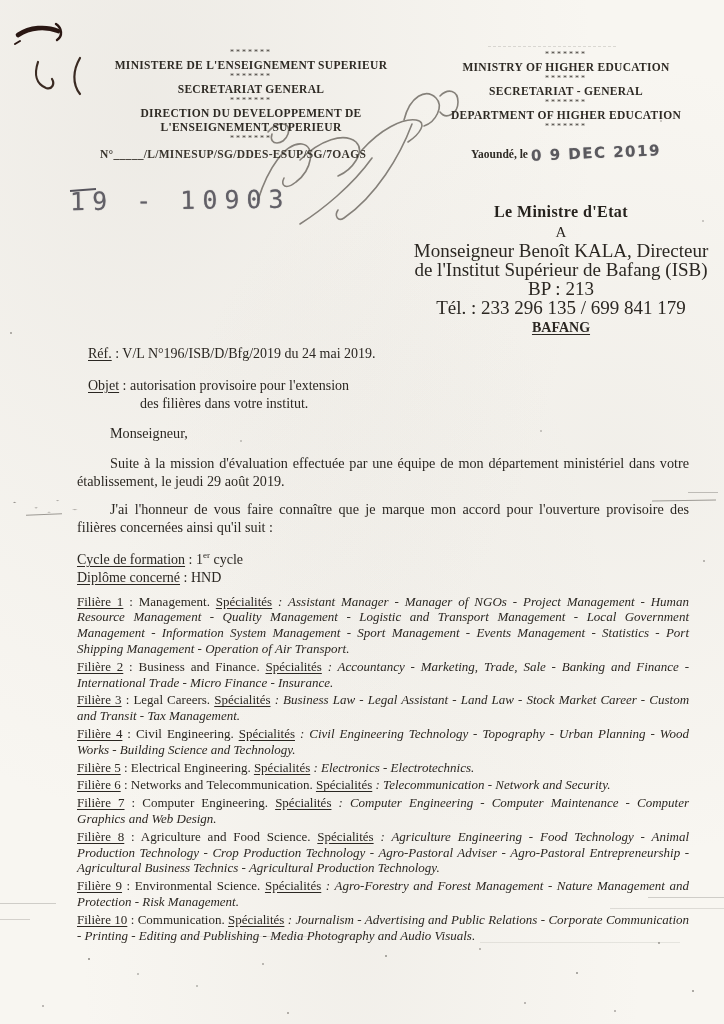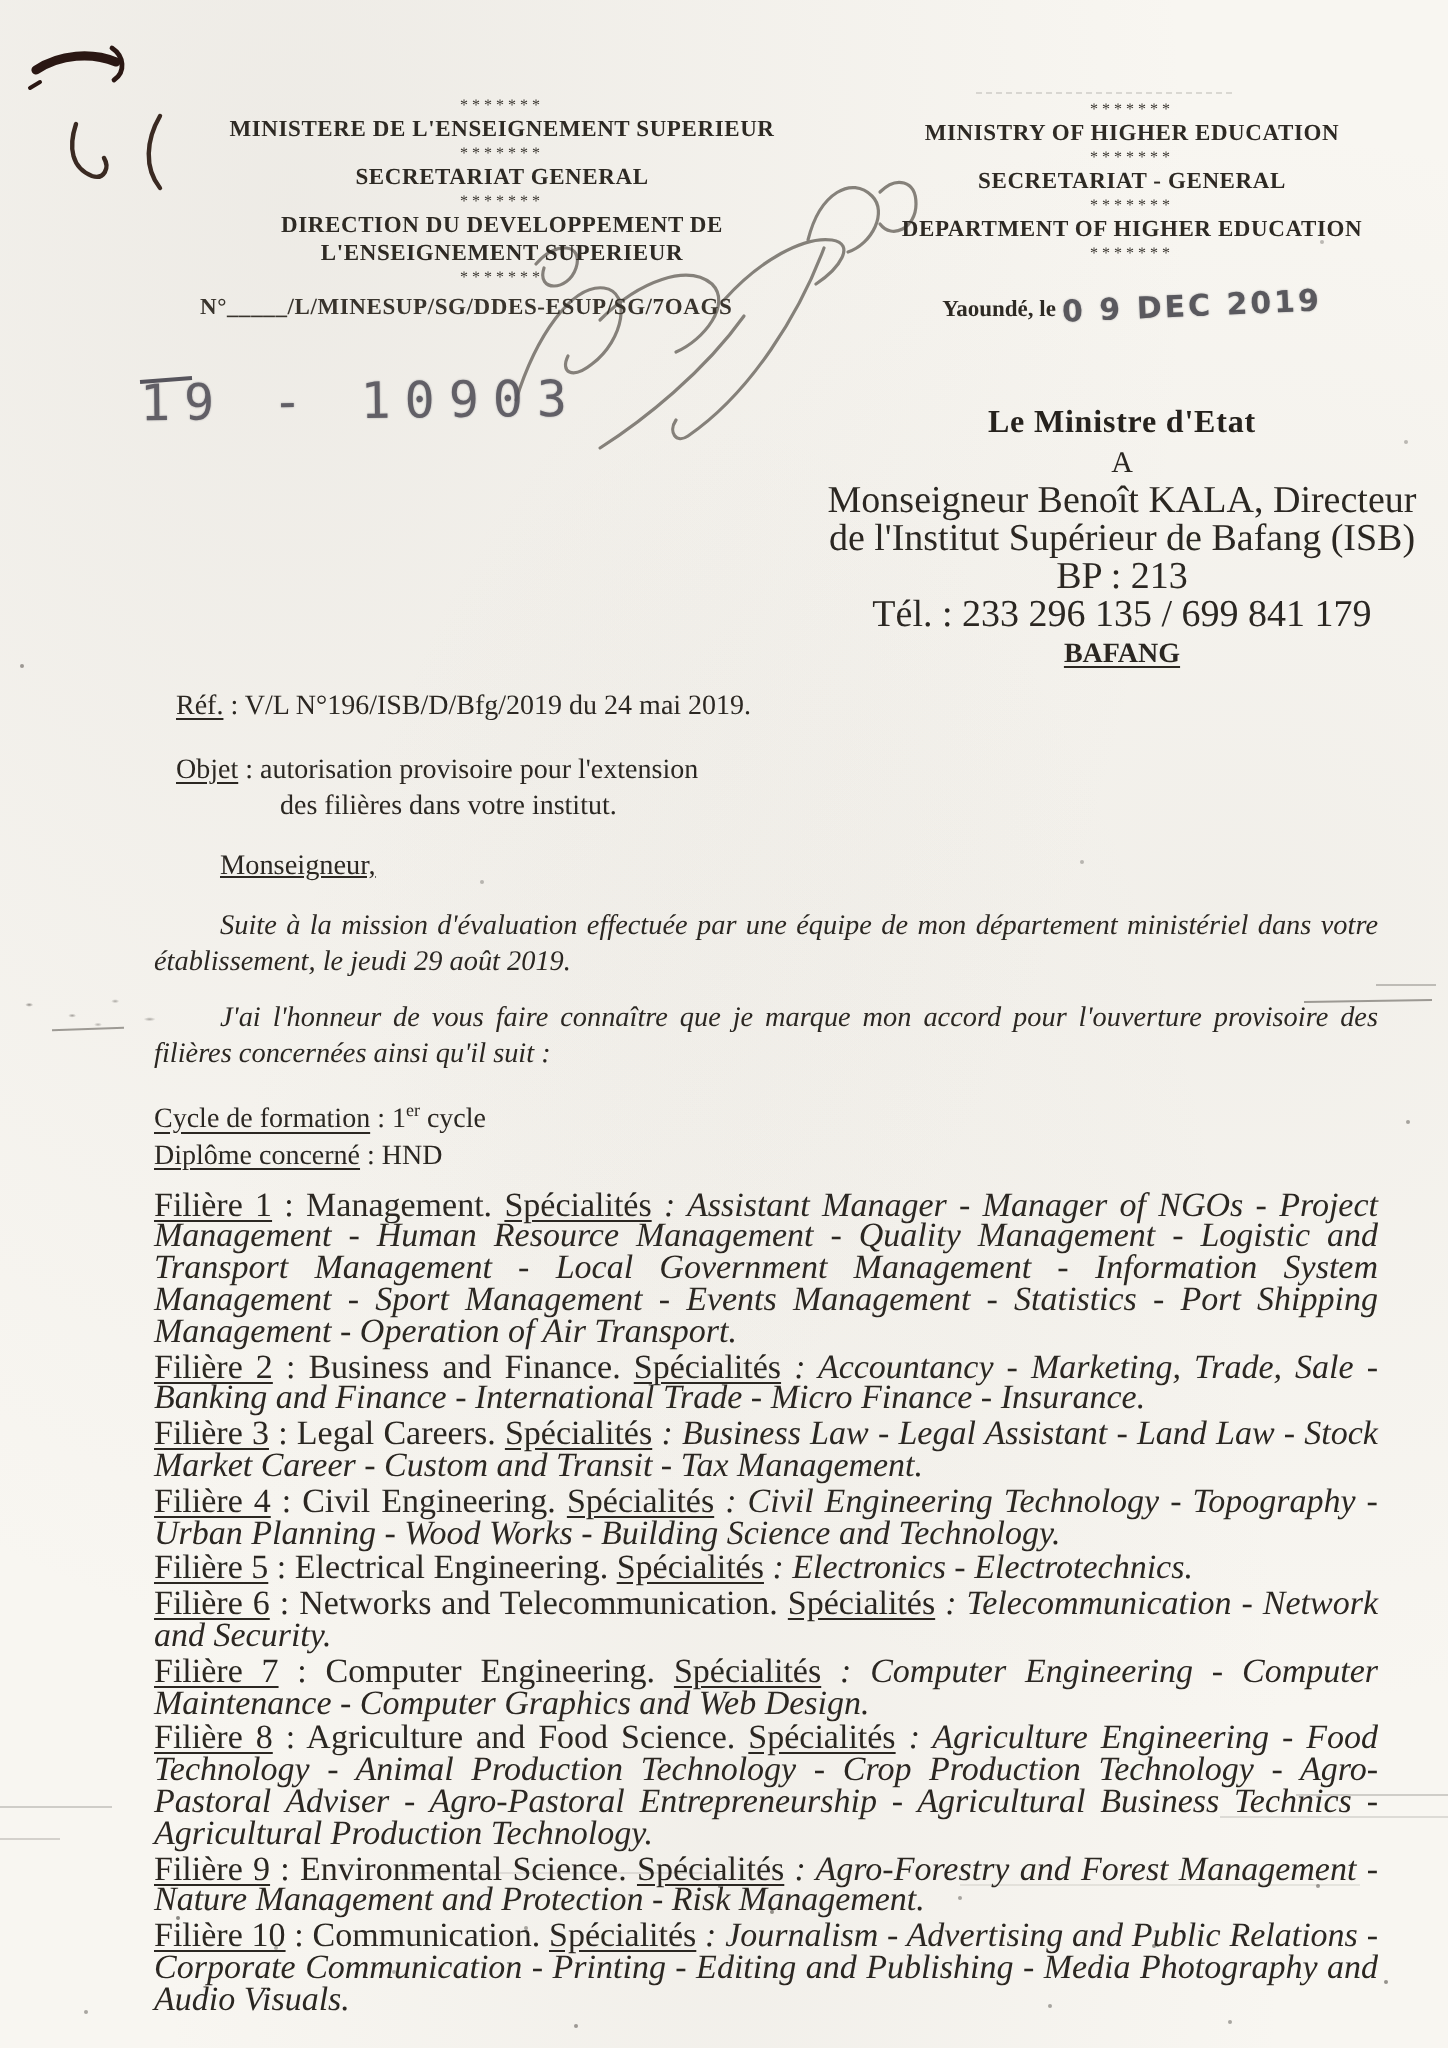--- a/index.html
+++ b/index.html
@@ -71,27 +71,27 @@
   .refs{position:absolute;left:88px;top:345px;width:430px;font-size:14px;}
   .refs p{margin:0 0 14px 0;line-height:18px;}
   .obj-line2{padding-left:52px;}
   .u{text-decoration:underline;text-underline-offset:2px;}
   
   .body-block{
     position:absolute;left:77px;top:424px;width:612px;
     font-size:14.2px;line-height:18.6px;text-align:justify;
   }
   .body-block p{margin:0;}
-  .salutation{padding-left:33px;margin-bottom:11px !important;text-decoration:underline;}
-  .para{text-indent:33px;margin-bottom:9px !important;font-style:italic;}
+  .salutation{padding-left:33px;margin-bottom:11px !important;}
+  .para{text-indent:33px;margin-bottom:9px !important;}
   .kv{font-size:14px;line-height:18px;}
   .kv sup{font-size:9px;}
   .filieres{margin-top:7px;}
   .filiere{
-    font-size:17px;line-height:15.8px;text-align:justify;
+    font-size:13px;line-height:15.8px;text-align:justify;
     margin-bottom:2px !important;color:#2b2722;font-family:Liberation Serif, serif;
   }
   .filiere .ital{font-style:italic;}
   
   .artifact{position:absolute;pointer-events:none;}
   .streak{height:1px;background:rgba(70,66,60,.5);}
   .handwriting{position:absolute;left:0;top:0;pointer-events:none;}
   .speckles{
     position:absolute;left:0;top:0;width:2px;height:2px;border-radius:50%;
     background:transparent;

